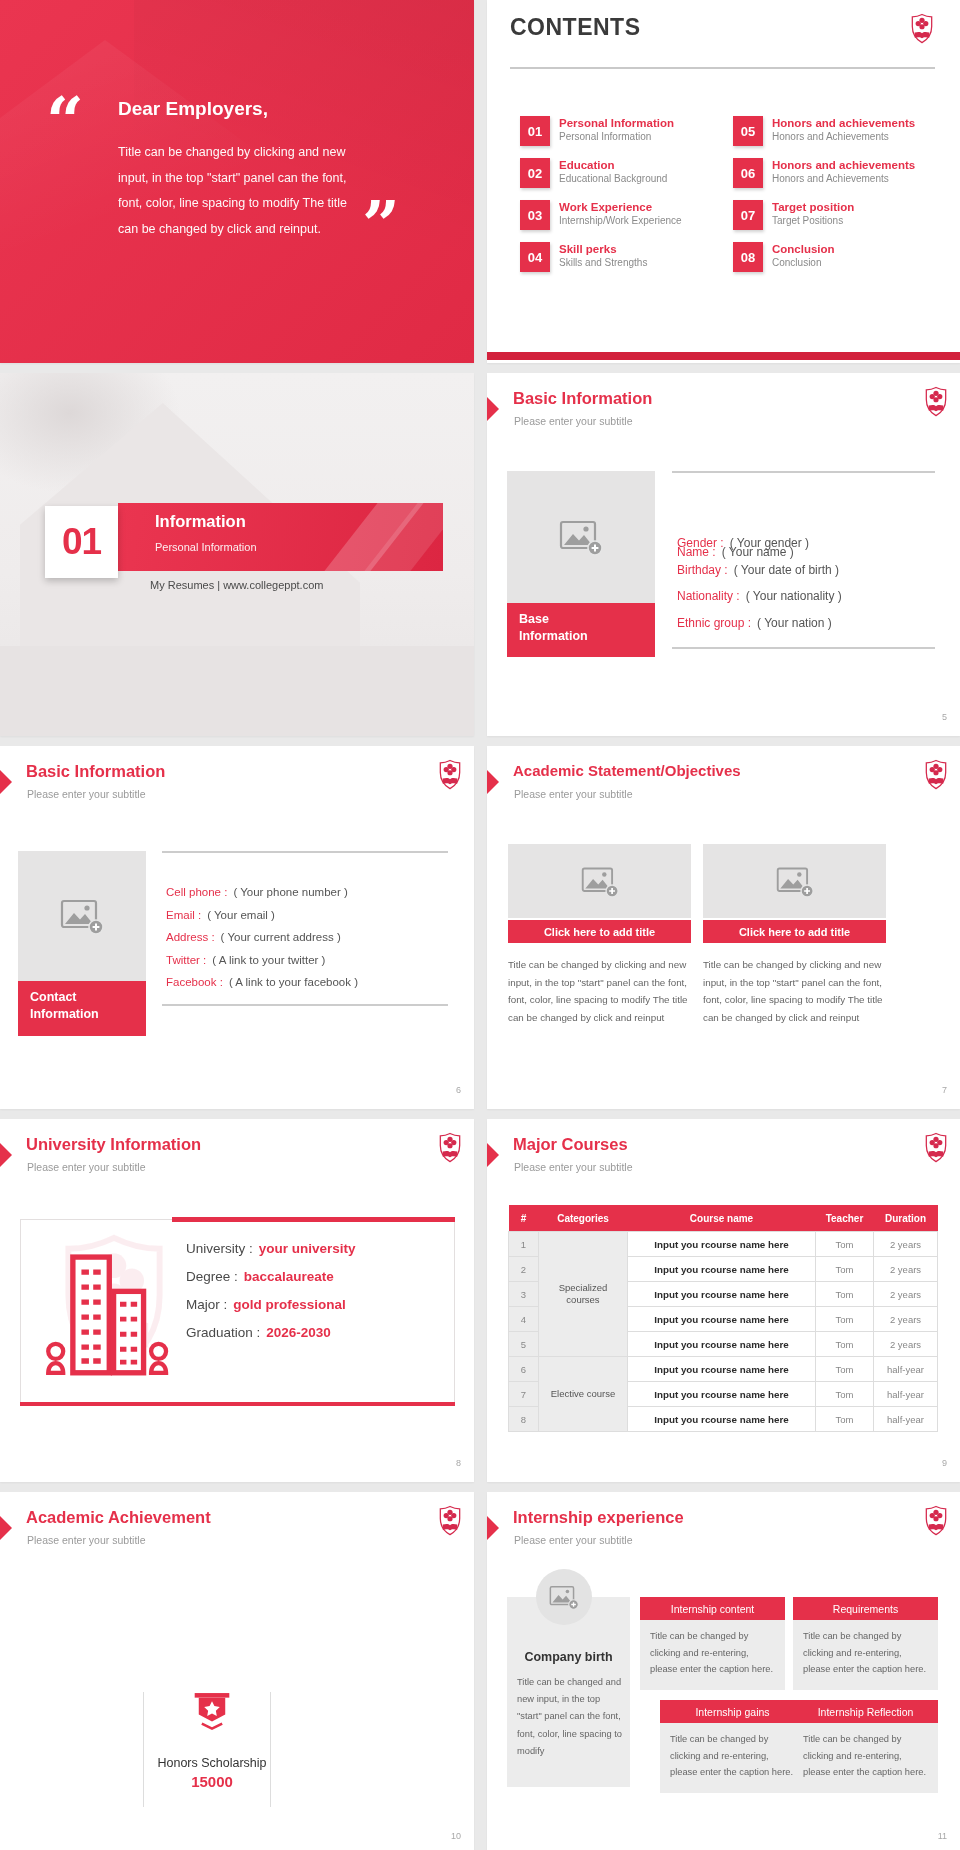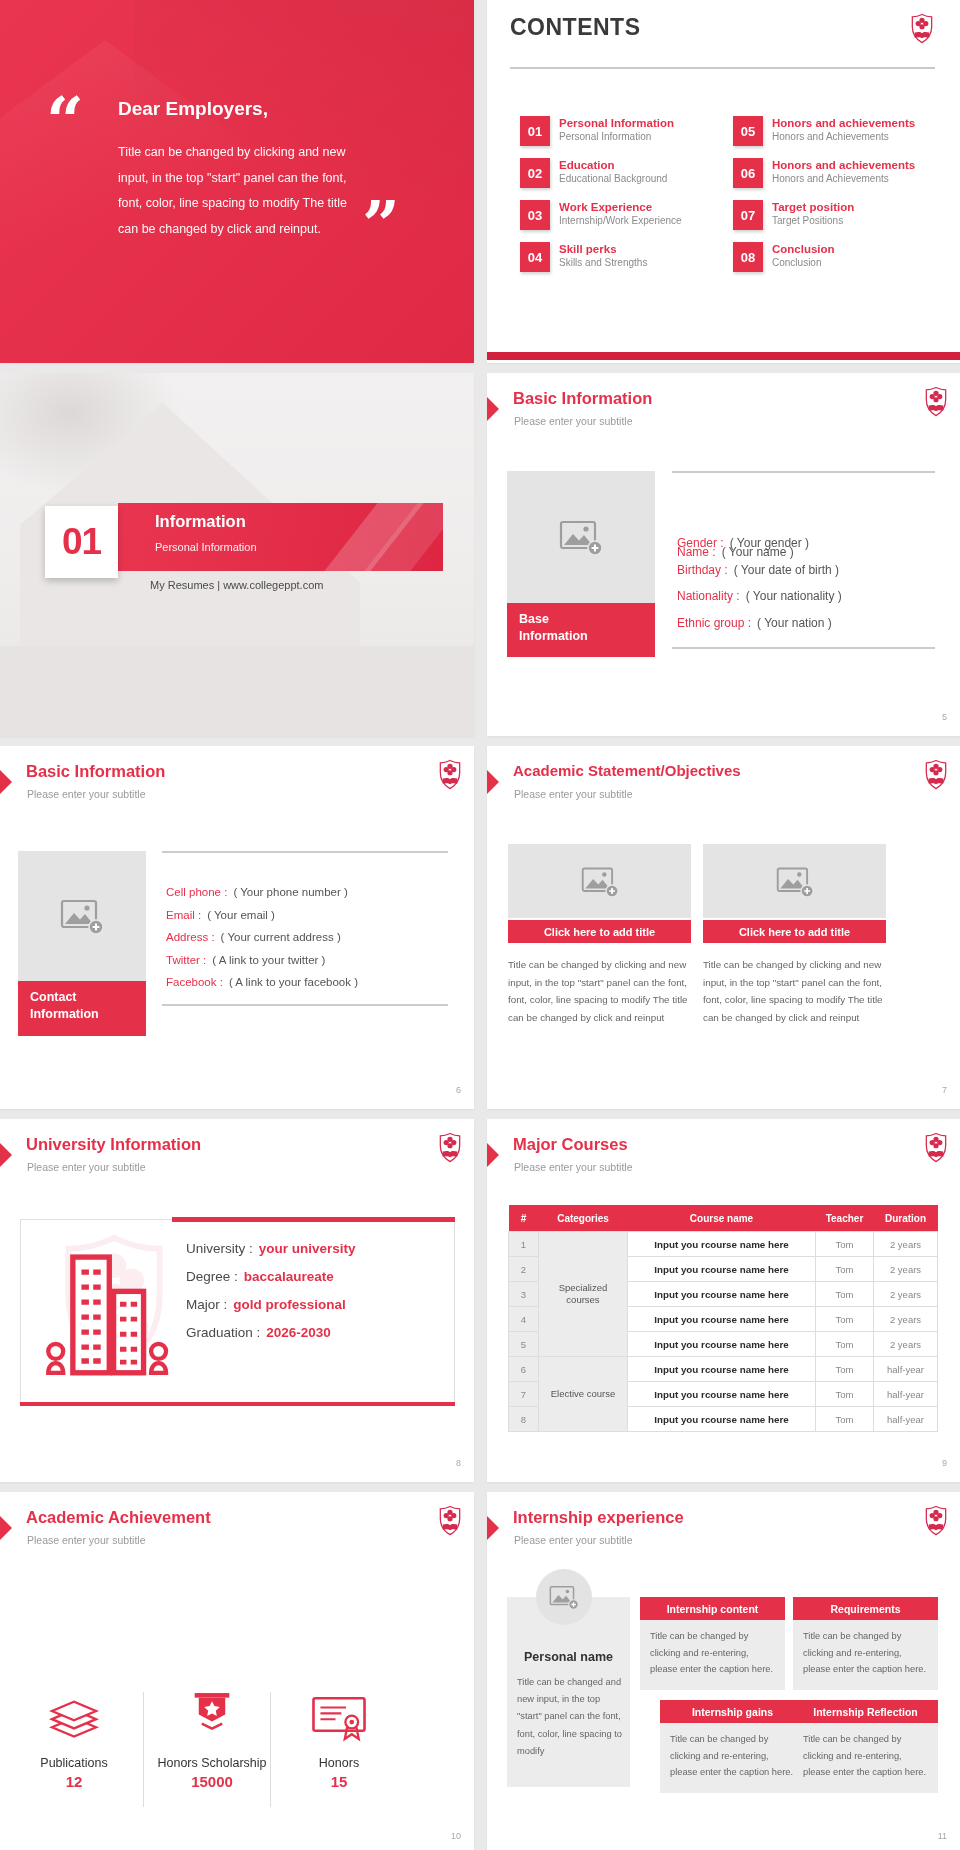--- a/index.html
+++ b/index.html
@@ -110,21 +110,21 @@
 
   
   .co-card{position:absolute;left:20px;top:105px;width:123px;height:190px;background:#ececec;}
   .co-circle{position:absolute;left:49px;top:77px;width:56px;height:56px;border-radius:50%;
     background:#e3e3e3;display:flex;align-items:center;justify-content:center;z-index:2;}
   .co-circle svg{width:30px;height:26px;}
   .co-name{position:absolute;left:20px;top:158px;width:123px;text-align:center;
     font-size:12.5px;font-weight:bold;color:#333;}
   .co-body{position:absolute;left:30px;top:182px;width:106px;font-size:9.3px;color:#666;line-height:1.85;}
   .in-card{position:absolute;width:145px;}
-  .in-bar{height:23px;background:#e5304a;color:#fff;font-size:10.5px;font-weight:bold;
+  .in-bar{height:23px;background:#e5304a;color:#fff;font-size:10.5px;font-weight:normal;
     display:flex;align-items:center;justify-content:center;}
   .in-body{background:#ececec;height:66px;padding:8px 10px 0 10px;font-size:9.3px;color:#666;line-height:1.8;
     box-sizing:border-box;height:70px;}
 </style>
 </head>
 <body>
 
 <svg width="0" height="0" style="position:absolute" aria-hidden="true">
   <defs>
     <symbol id="sym-crest" viewBox="0 0 24 32">
@@ -491,61 +491,47 @@
   </div>
 
   <div class="slide">
     <div class="hdr-tri"></div>
     <div class="hdr-title">Academic Achievement</div>
     <div class="hdr-sub">Please enter your subtitle</div>
     <svg class="crest">
         <use href="#sym-crest"></use>
       </svg>
 
-    <div class="ach-item" style="left:8px;">
-      <svg>
-          <use href="#sym-books"></use>
-        </svg>
-      <div class="ach-lab">Publications</div>
-      <div class="ach-val">12</div>
-    </div>
     <div class="ach-div" style="left:143px;"></div>
     <div class="ach-item" style="left:146px;">
       <svg>
           <use href="#sym-medal"></use>
         </svg>
       <div class="ach-lab">Honors Scholarship</div>
       <div class="ach-val">15000</div>
     </div>
     <div class="ach-div" style="left:270px;"></div>
-    <div class="ach-item" style="left:273px;">
-      <svg>
-          <use href="#sym-cert"></use>
-        </svg>
-      <div class="ach-lab">Honors</div>
-      <div class="ach-val">15</div>
-    </div>
     <div class="pgnum">10</div>
   </div>
 
   <div class="slide">
     <div class="hdr-tri"></div>
     <div class="hdr-title">Internship experience</div>
     <div class="hdr-sub">Please enter your subtitle</div>
     <svg class="crest">
         <use href="#sym-crest"></use>
       </svg>
 
     <div class="co-card"></div>
     <div class="co-circle">
       <svg>
           <use href="#sym-imgph"></use>
         </svg>
     </div>
-    <div class="co-name">Personal name</div>
+    <div class="co-name">Company birth</div>
     <div class="co-body">Title can be changed and new input, in the top "start" panel can the font, font, color, line spacing to modify</div>
 
     <div class="in-card" style="left:153px;top:105px;">
       <div class="in-bar">Internship content</div>
       <div class="in-body">Title can be changed by clicking and re-entering, please enter the caption here.</div>
     </div>
     <div class="in-card" style="left:306px;top:105px;">
       <div class="in-bar">Requirements</div>
       <div class="in-body">Title can be changed by clicking and re-entering, please enter the caption here.</div>
     </div>

